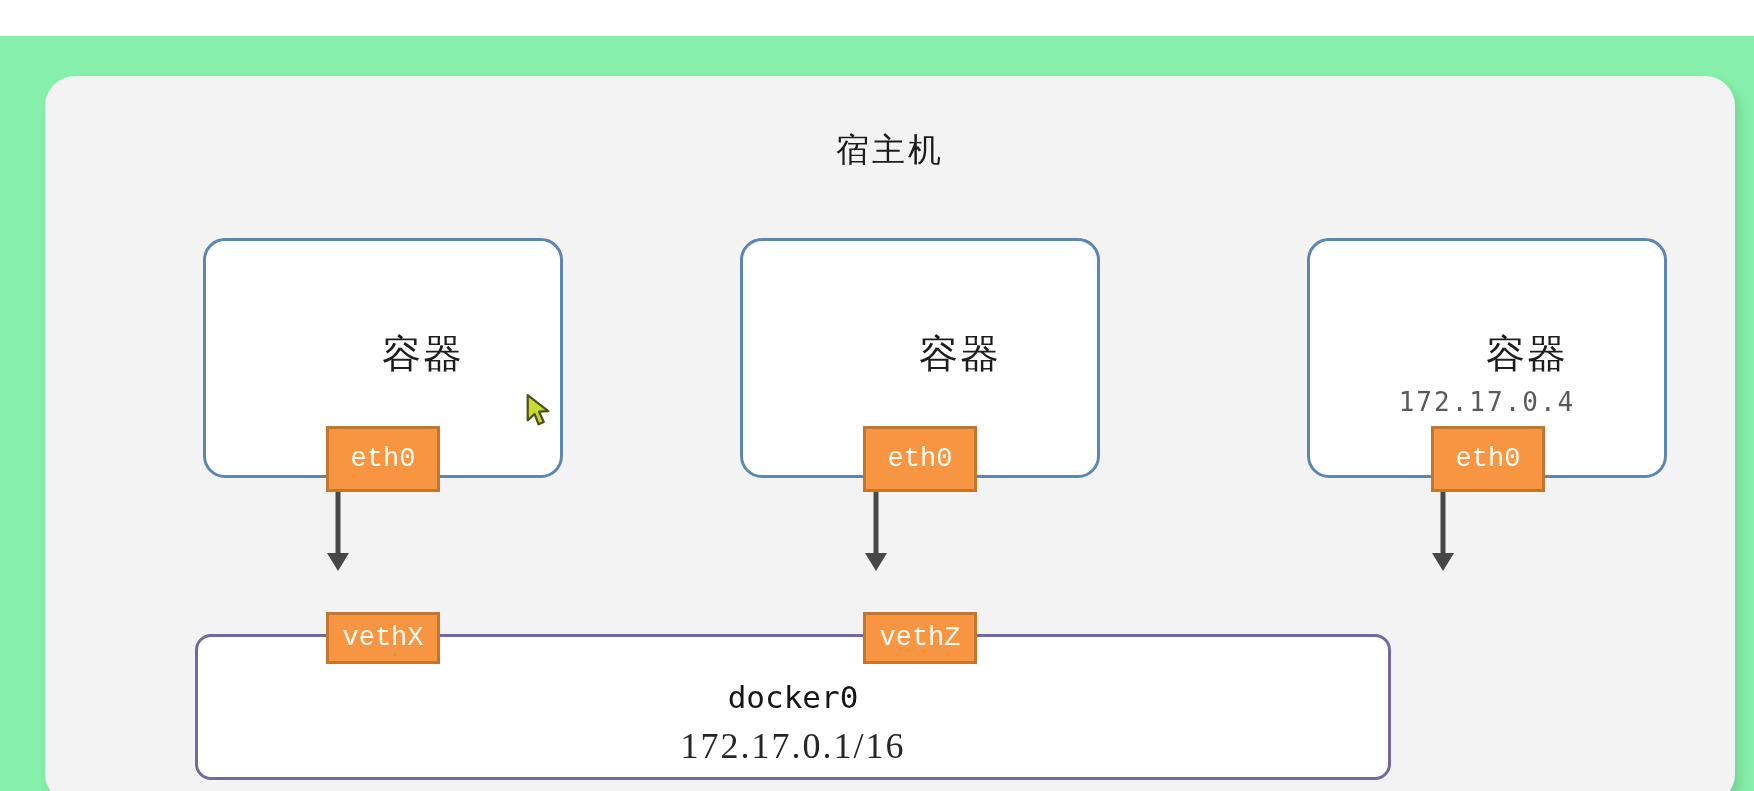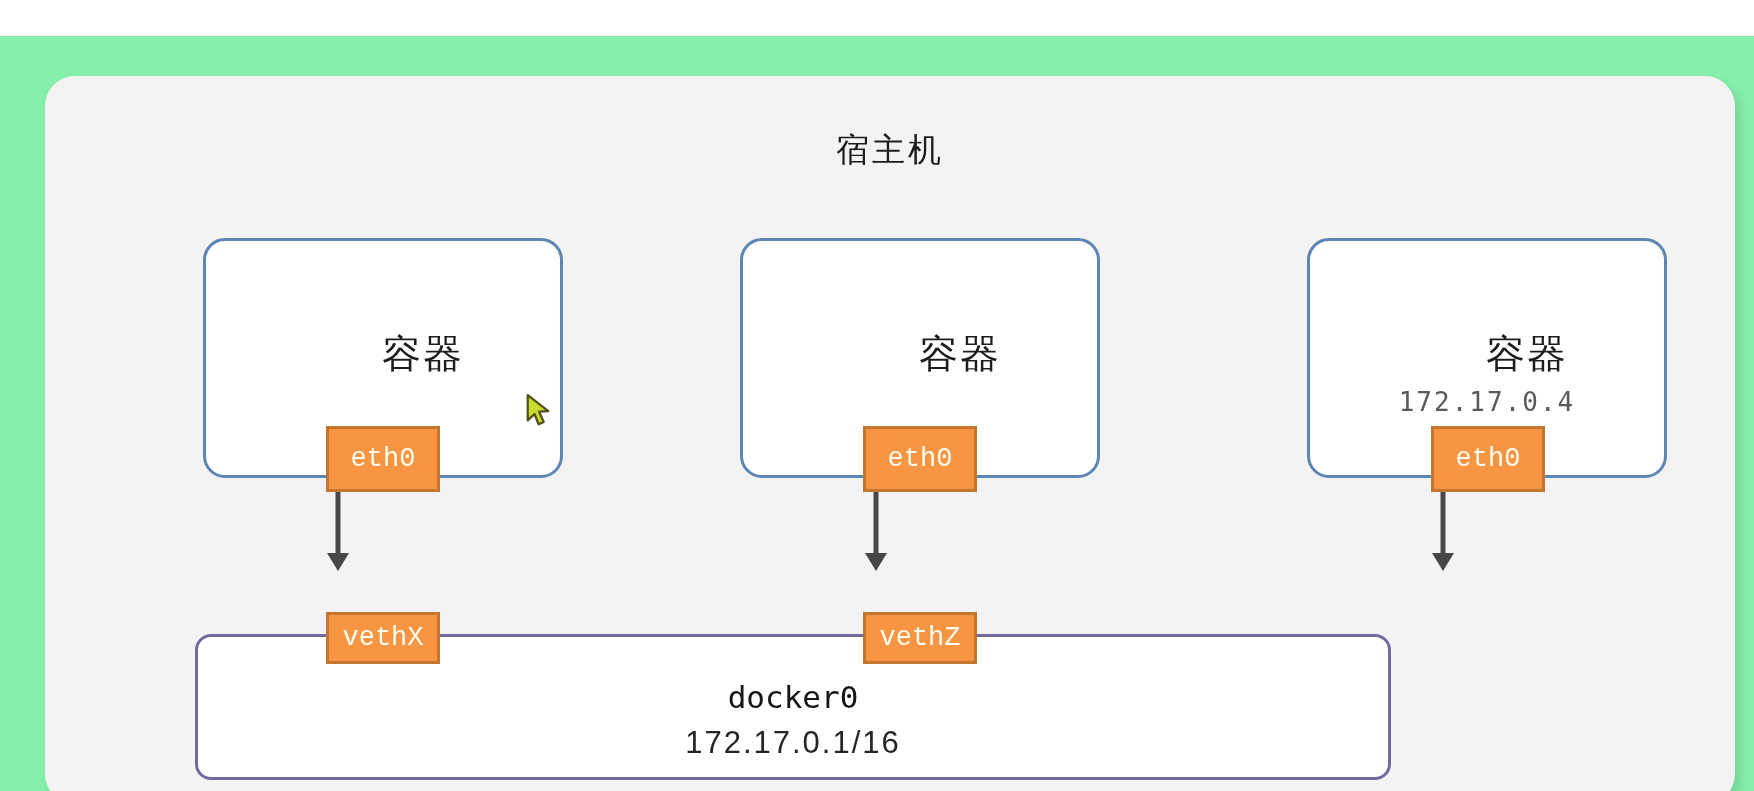--- a/index.html
+++ b/index.html
@@ -45,21 +45,21 @@
     position:absolute; left:150px; top:558px; width:1196px; height:146px;
     background:#ffffff; border:3.5px solid #75689f; border-radius:16px;
     box-sizing:border-box; z-index:2;
   }
   .bridge-name {
     position:absolute; top:42px; width:100%; text-align:center;
     font-family:"DejaVu Sans Mono", monospace; font-size:31px; color:#161616;
   }
   .bridge-cidr {
     position:absolute; top:88px; width:100%; text-align:center;
-    font-family:Liberation Sans, sans-serif; font-size:31px; color:#262626;
+    font-family:Liberation Serif, serif; font-size:36px; color:#262626;
     letter-spacing:2px;
   }
   .arrow-layer {
     position:absolute; left:0; top:0; width:1754px; height:791px;
     z-index:2; pointer-events:none;
   }
   .cursor {
     position:absolute; left:524px; top:358px; width:28px; height:32px;
     z-index:6; pointer-events:none;
   }

